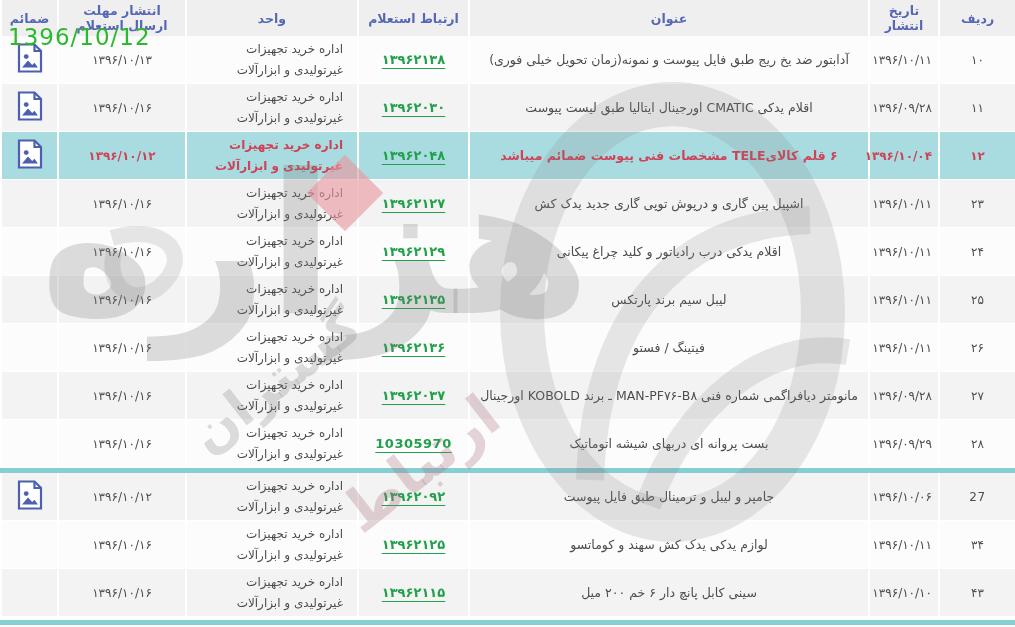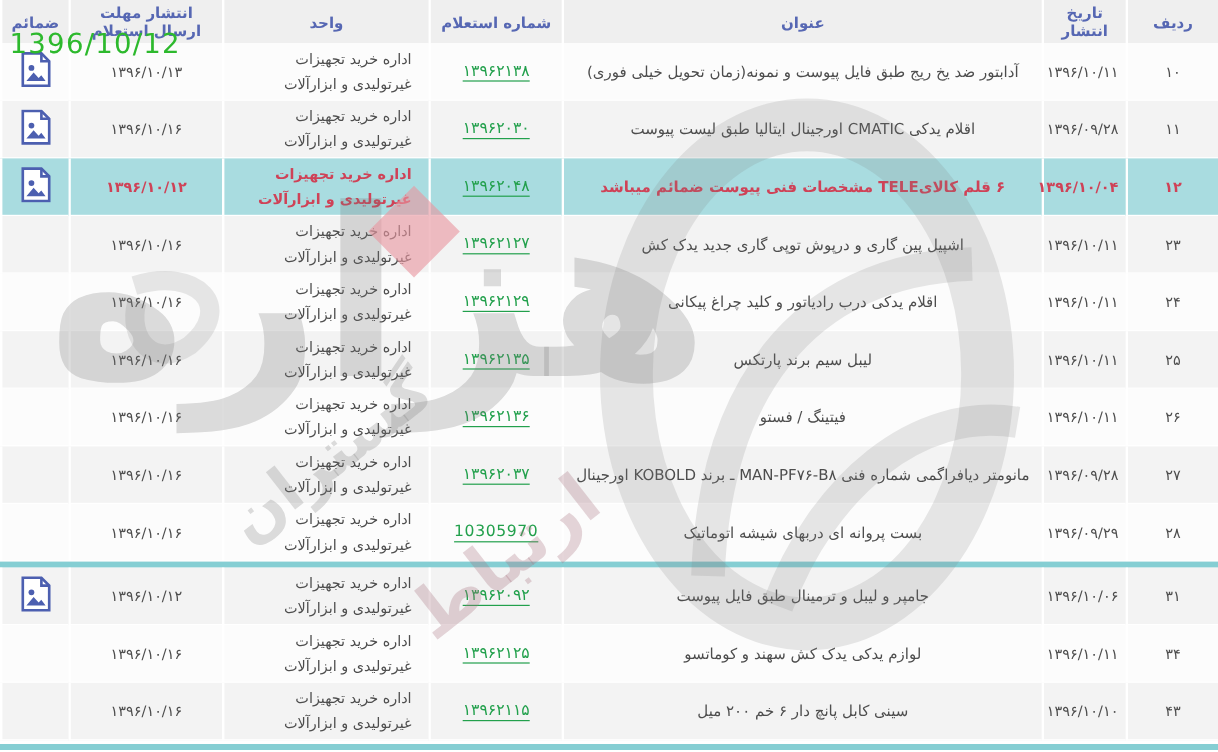--- a/index.html
+++ b/index.html
@@ -30,21 +30,21 @@
   }
   td.title{text-align:center;padding:0 10px;font-size:12.5px;}
   td.unit{text-align:right;padding:0 14px;line-height:1.7;}
   td.num{letter-spacing:.5px;}
   tr.light td{background:#fcfcfc;}
   tr.dark td{background:#f3f3f3;}
   tr.highlight td{background:var(--highlight-row-bg);color:var(--highlight-text);font-weight:bold;}
   tr.sep td{height:5px;background:var(--separator-teal);border:none;padding:0;}
   .inq-link{
     color:var(--link-green);text-decoration:underline;text-underline-offset:4px;
-    font-size:13px;letter-spacing:.5px;font-weight:normal;
+    font-size:13px;letter-spacing:.5px;font-weight:bold;
   }
   .att-icon{color:var(--icon-blue);display:inline-block;line-height:0;}
   .bottom-bar{position:absolute;left:0;top:620px;width:1015px;height:5px;background:var(--separator-teal);z-index:3;}
 
   
   .watermark{position:absolute;left:0;top:0;width:1015px;height:627px;z-index:5;pointer-events:none;overflow:hidden;}
   .wm-ring{position:absolute;left:500px;top:82px;width:345px;height:460px;
     border:44px solid rgba(125,125,125,.18);border-radius:50%;}
   .wm-swoosh{position:absolute;left:0;top:0;}
   .wm-word{position:absolute;color:rgba(120,120,120,.25);font-weight:bold;white-space:nowrap;}
@@ -72,21 +72,21 @@
       <col style="width:111px">
         <col style="width:172px">
         <col style="width:128px">
         <col style="width:57px">
     </colgroup>
     <thead>
       <tr>
         <th>ردیف</th>
         <th>تاریخ انتشار</th>
         <th>عنوان</th>
-        <th>شماره استعلام</th>
+        <th>ارتباط استعلام</th>
         <th>واحد</th>
         <th>انتشار مهلت ارسال استعلام</th>
         <th>ضمائم</th>
       </tr>
     </thead>
     <tbody>
         <tr class="light">
           <td class="num">۱۰</td>
           <td class="num">۱۳۹۶/۱۰/۱۱</td>
           <td class="title">آدابتور ضد یخ ریج طبق فایل پیوست و نمونه(زمان تحویل خیلی فوری)</td>
@@ -185,21 +185,21 @@
           <td class="title">بست پروانه ای دربهای شیشه اتوماتیک</td>
           <td class="inq"><a href="#" class="inq-link">10305970</a></td>
           <td class="unit">اداره خرید تجهیزات غیرتولیدی و ابزارآلات</td>
           <td class="num">۱۳۹۶/۱۰/۱۶</td>
           <td class="att"></td>
         </tr>
         <tr class="sep">
           <td colspan="7"></td>
         </tr>
         <tr class="dark">
-          <td class="num">۳۱</td>
+          <td class="num">27</td>
           <td class="num">۱۳۹۶/۱۰/۰۶</td>
           <td class="title">جامپر و لیبل و ترمینال طبق فایل پیوست</td>
           <td class="inq"><a href="#" class="inq-link">۱۳۹۶۲۰۹۲</a></td>
           <td class="unit">اداره خرید تجهیزات غیرتولیدی و ابزارآلات</td>
           <td class="num">۱۳۹۶/۱۰/۱۲</td>
           <td class="att">
   <span class="att-icon"><svg width="26" height="30" viewBox="0 0 26 30">
                 <path d="M2 1.5 h15.5 L24 8 v20.5 H2 Z" fill="#ffffff" stroke="currentColor" stroke-width="2.2"></path>
                 <path d="M17.5 1.5 V8 H24" fill="none" stroke="currentColor" stroke-width="2.2"></path>
                 <circle cx="9.2" cy="13.6" r="2.4" fill="currentColor"></circle>

